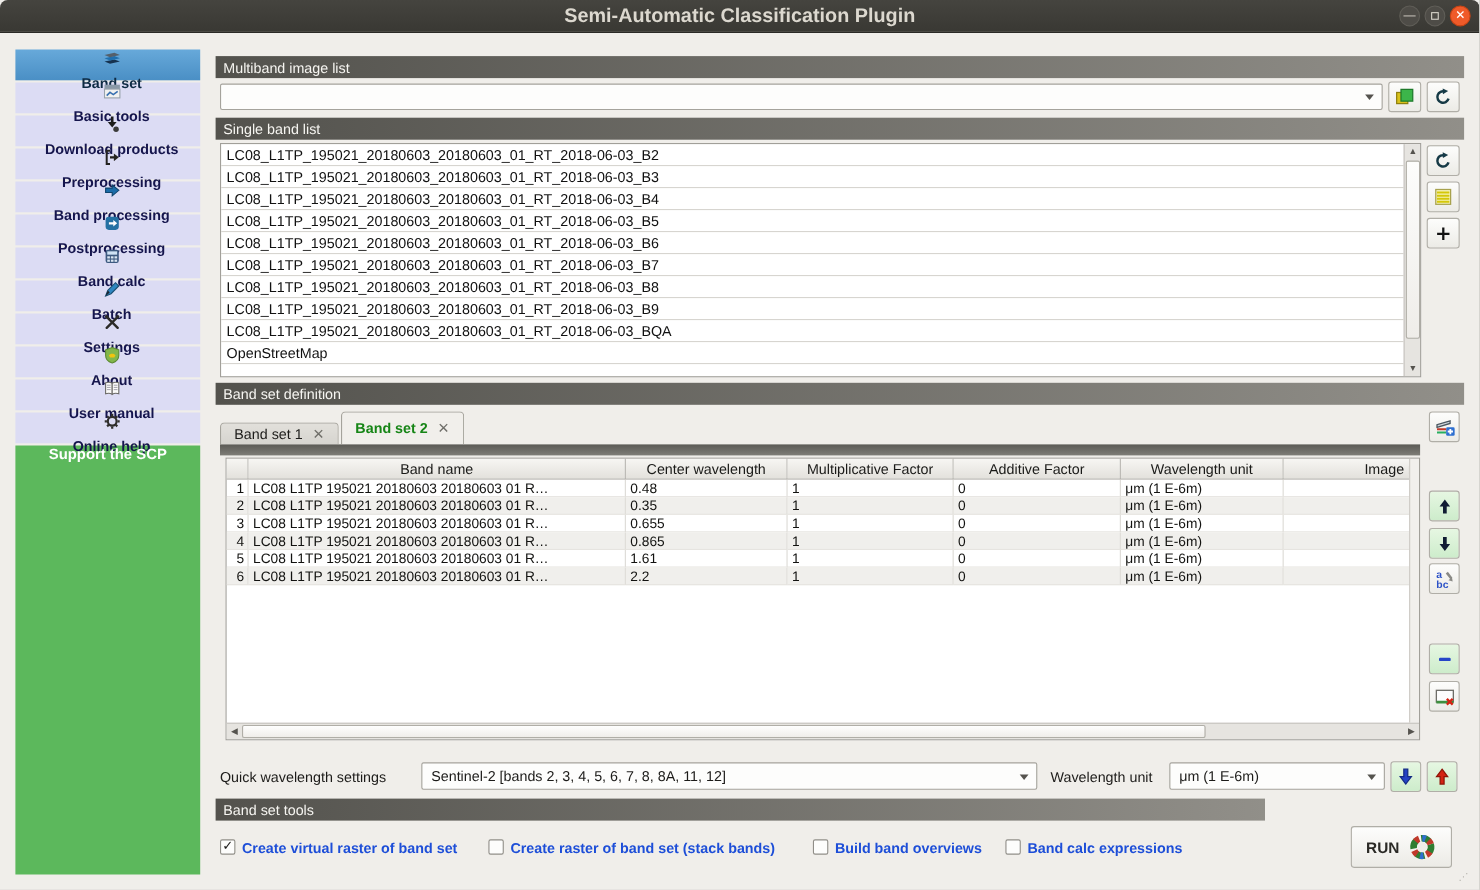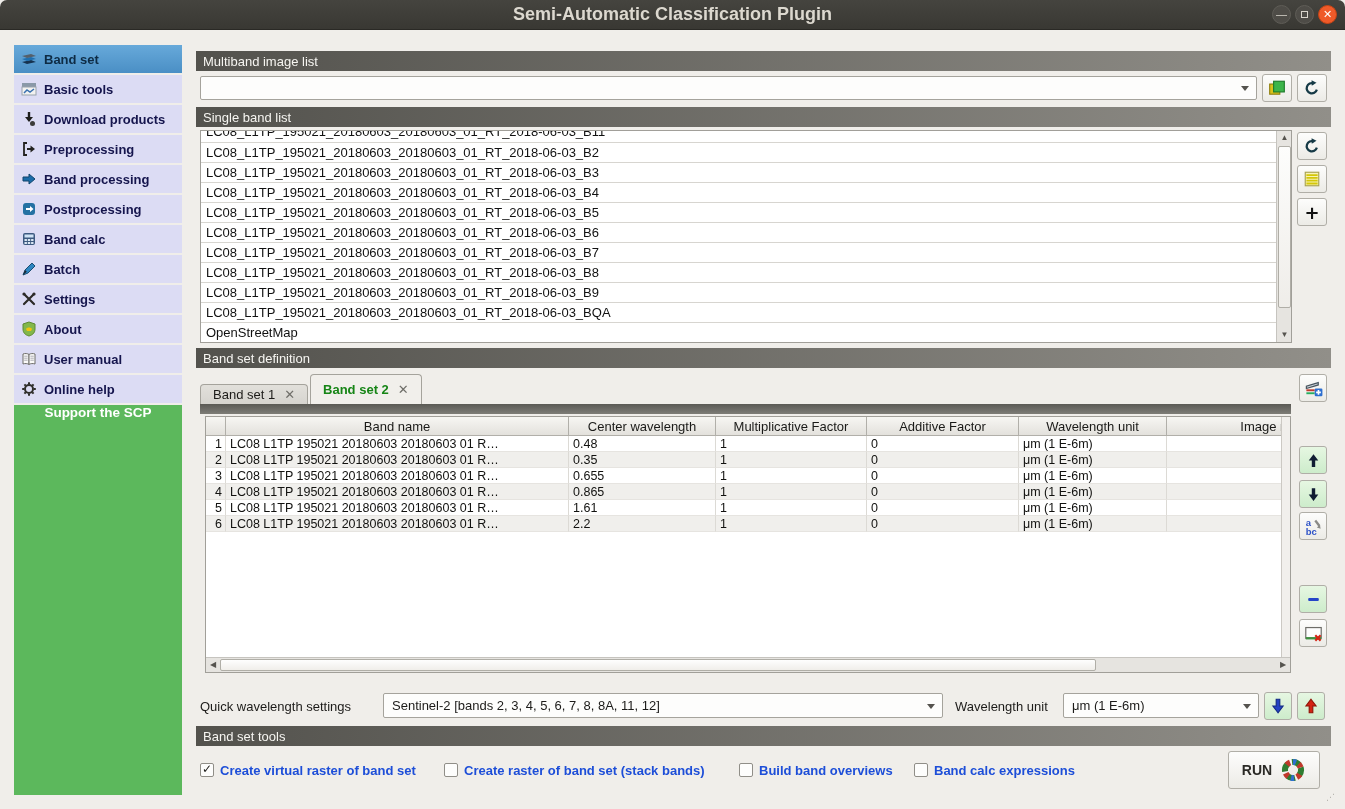--- a/index.html
+++ b/index.html
@@ -15,21 +15,21 @@
   .title { color:#dcd8cf; font-size:18px; font-weight:bold; }
   .winbtns { position:absolute; right:8px; top:5px; display:flex; gap:4px; }
   .wbtn { width:19px; height:19px; border-radius:50%; background:#4e4c47; border:1px solid #5f5d57;
     color:#d9d5cc; font-size:11px; line-height:17px; text-align:center; cursor:default; }
   .wbtn.close { background:#ef5a29; border-color:#c74415; color:#fff; }
   .wbtn .maxsq { display:inline-block; width:7px; height:7px; border:1.5px solid #d9d5cc; margin-top:5px; }
 
   
   .sidebar { left:14px; top:45px; width:168px; height:750px; background:#f0eeea; }
   .side-item { height:28px; margin-bottom:2px; background:#dcdcf4; display:flex; align-items:center;
-    gap:7px; padding-left:7px; font-size:13px; font-weight:bold; color:#15154d; }
+    gap:7px; padding-left:7px; font-size:13px; font-weight:bold; color:#15154d;flex-direction:column; }
   .side-item.selected { background:linear-gradient(#67a9da,#4a8fc5); color:#0e2b44; }
   .side-item svg { flex:0 0 16px; }
   .support { height:390px; background:#5cb85c; display:flex; align-items:flex-start; justify-content:center;
     color:#ffffff; font-weight:bold; font-size:13.5px; }
 
   
   .ghdr { height:20px; background:linear-gradient(to right,#53524d,#918f89); color:#f6f5f1;
     font-size:13px; display:flex; align-items:center; padding-left:7px; }
 
   
@@ -237,23 +237,20 @@
     <svg width="18" height="18" viewBox="0 0 16 16">
         <path d="M12.3 9.5 A4.6 4.6 0 1 1 9.5 3.9" fill="none" stroke="#163a46" stroke-width="2"></path>
         <polygon points="7.6,1.2 12,3.4 7.8,5.9" fill="#163a46"></polygon>
       </svg>
   </div>
 
   <div class="abs ghdr" style="left:196px; top:107px; width:1135px;">
     <span>Single band list</span>
   </div>
   <div class="abs list">
-    <div class="li clipped">
-        <span>LC08_L1TP_195021_20180603_20180603_01_RT_2018-06-03_B11</span>
-      </div>
     <div class="li">LC08_L1TP_195021_20180603_20180603_01_RT_2018-06-03_B2</div>
     <div class="li">LC08_L1TP_195021_20180603_20180603_01_RT_2018-06-03_B3</div>
     <div class="li">LC08_L1TP_195021_20180603_20180603_01_RT_2018-06-03_B4</div>
     <div class="li">LC08_L1TP_195021_20180603_20180603_01_RT_2018-06-03_B5</div>
     <div class="li">LC08_L1TP_195021_20180603_20180603_01_RT_2018-06-03_B6</div>
     <div class="li">LC08_L1TP_195021_20180603_20180603_01_RT_2018-06-03_B7</div>
     <div class="li">LC08_L1TP_195021_20180603_20180603_01_RT_2018-06-03_B8</div>
     <div class="li">LC08_L1TP_195021_20180603_20180603_01_RT_2018-06-03_B9</div>
     <div class="li">LC08_L1TP_195021_20180603_20180603_01_RT_2018-06-03_BQA</div>
     <div class="li">OpenStreetMap</div>
@@ -426,21 +423,21 @@
     <svg width="18" height="18" viewBox="0 0 16 16">
         <path d="M8 14 L3.5 8 H6.4 V2 H9.6 V8 H12.5 Z" fill="#2443c4" stroke="#132a85"></path>
       </svg>
   </div>
   <div class="btn green" style="left:1297px; top:692px; width:28px; height:28px;">
     <svg width="18" height="18" viewBox="0 0 16 16">
         <path d="M8 2 L12.5 8 H9.6 V14 H6.4 V8 H3.5 Z" fill="#d42313" stroke="#8e1407"></path>
       </svg>
   </div>
 
-  <div class="abs ghdr" style="left:196px; top:726px; width:1135px;">
+  <div class="abs ghdr" style="left:196px; top:726px; width:954px;">
     <span>Band set tools</span>
   </div>
   <div class="cb-item" style="left:200px;">
     <span class="cbbox checked">
         <span class="tick">✓</span>
       </span>
     <span class="cblabel">Create virtual raster of band set</span>
   </div>
   <div class="cb-item" style="left:444px;">
     <span class="cbbox"></span>

